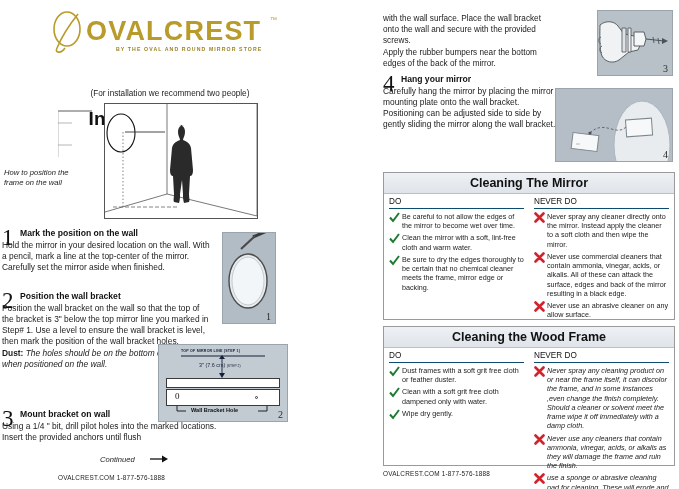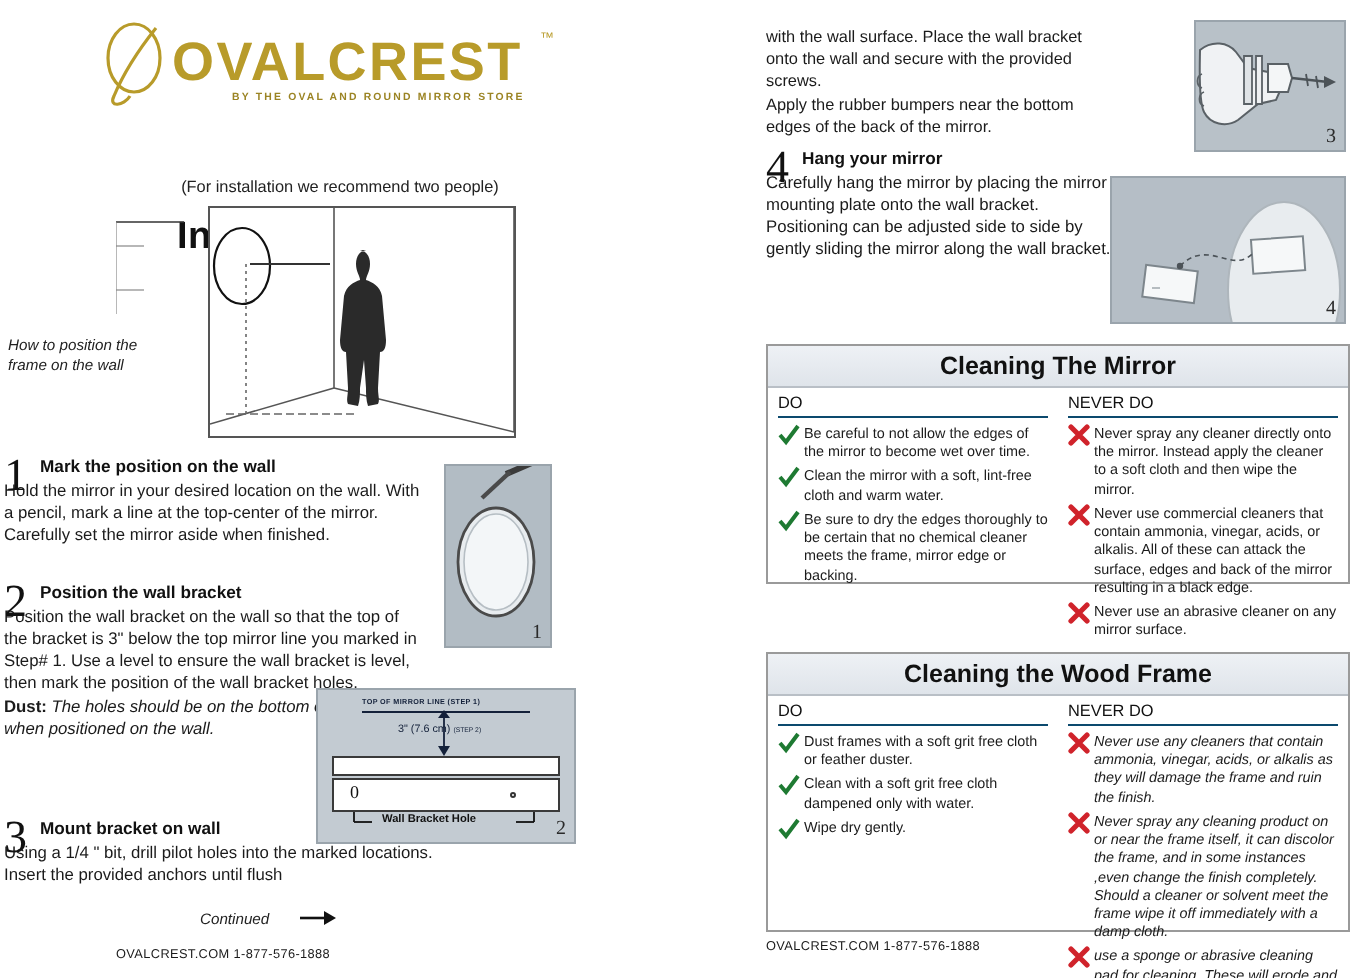--- a/index.html
+++ b/index.html
@@ -108,21 +108,21 @@
   .right-col { position: absolute; left: 380px; top: 0; width: 299px; height: 489px; }
 
   .rt-para { position: absolute; left: 3px; width: 172px; font-size: 8.2px; line-height: 1.33; color: #1b1b1b; }
   .p1 { top: 14px; }
   .p2 { top: 48px; }
   .s4 { position: absolute; left: 3px; top: 74px; width: 176px; }
   .s4 .step-body { width: 176px; }
 
   
   .panel { position: absolute; left: 3px; width: 292px; border: 1px solid #9a9a9a; background: #fff; }
-  #panel-mirror { top: 172px; height: 120px; }
+  #panel-mirror { top: 172px; height: 148px; }
   #panel-frame  { top: 326px; height: 140px; }
 
   .panel-head {
     height: 21px; background: linear-gradient(#eef1f5, #dfe4ea);
     border-bottom: 1px solid #b9bfc6;
     display: flex; align-items: center; justify-content: center;
   }
   .panel-title { font-size: 12.5px; font-weight: 700; color: #111; }
 
   .cols { display: flex; padding: 3px 0 0 0; }
@@ -310,21 +310,21 @@
                 </svg>
             </span>
             <span class="item-txt">Never use commercial cleaners that contain ammonia, vinegar, acids, or alkalis. All of these can attack the surface, edges and back of the mirror resulting in a black edge.</span>
           </div>
           <div class="item">
             <span class="mark">
               <svg width="11" height="11" viewBox="0 0 11 11">
                   <path d="M1.5 1.5 L9.5 9.5 M9.5 1.5 L1.5 9.5" stroke="#d0232b" stroke-width="2.6" stroke-linecap="round"></path>
                 </svg>
             </span>
-            <span class="item-txt">Never use an abrasive cleaner on any mirror surface.</span>
+            <span class="item-txt">Never use an abrasive cleaner on any allow surface.</span>
           </div>
         </div>
       </div>
     </div>
 
     <div class="panel" id="panel-frame">
       <div class="panel-head">
         <div class="panel-title">Cleaning the Wood Frame</div>
       </div>
       <div class="cols">
@@ -356,29 +356,29 @@
           </div>
         </div>
         <div class="col">
           <div class="col-head">NEVER DO</div>
           <div class="item it-italic">
             <span class="mark">
               <svg width="11" height="11" viewBox="0 0 11 11">
                   <path d="M1.5 1.5 L9.5 9.5 M9.5 1.5 L1.5 9.5" stroke="#d0232b" stroke-width="2.6" stroke-linecap="round"></path>
                 </svg>
             </span>
+            <span class="item-txt">Never spray any cleaning product on or near the frame itself, it can discolor the frame, and in some instances ,even change the finish completely. Should a cleaner or solvent meet the frame wipe it off immediately with a damp cloth.</span>
+          </div>
+          <div class="item it-italic">
+            <span class="mark">
+              <svg width="11" height="11" viewBox="0 0 11 11">
+                  <path d="M1.5 1.5 L9.5 9.5 M9.5 1.5 L1.5 9.5" stroke="#d0232b" stroke-width="2.6" stroke-linecap="round"></path>
+                </svg>
+            </span>
             <span class="item-txt">Never use any cleaners that contain ammonia, vinegar, acids, or alkalis as they will damage the frame and ruin the finish.</span>
-          </div>
-          <div class="item it-italic">
-            <span class="mark">
-              <svg width="11" height="11" viewBox="0 0 11 11">
-                  <path d="M1.5 1.5 L9.5 9.5 M9.5 1.5 L1.5 9.5" stroke="#d0232b" stroke-width="2.6" stroke-linecap="round"></path>
-                </svg>
-            </span>
-            <span class="item-txt">Never spray any cleaning product on or near the frame itself, it can discolor the frame, and in some instances ,even change the finish completely. Should a cleaner or solvent meet the frame wipe it off immediately with a damp cloth.</span>
           </div>
           <div class="item it-italic">
             <span class="mark">
               <svg width="11" height="11" viewBox="0 0 11 11">
                   <path d="M1.5 1.5 L9.5 9.5 M9.5 1.5 L1.5 9.5" stroke="#d0232b" stroke-width="2.6" stroke-linecap="round"></path>
                 </svg>
             </span>
             <span class="item-txt">use a sponge or abrasive cleaning pad for cleaning. These will erode and scratch the finish.</span>
           </div>
         </div>

